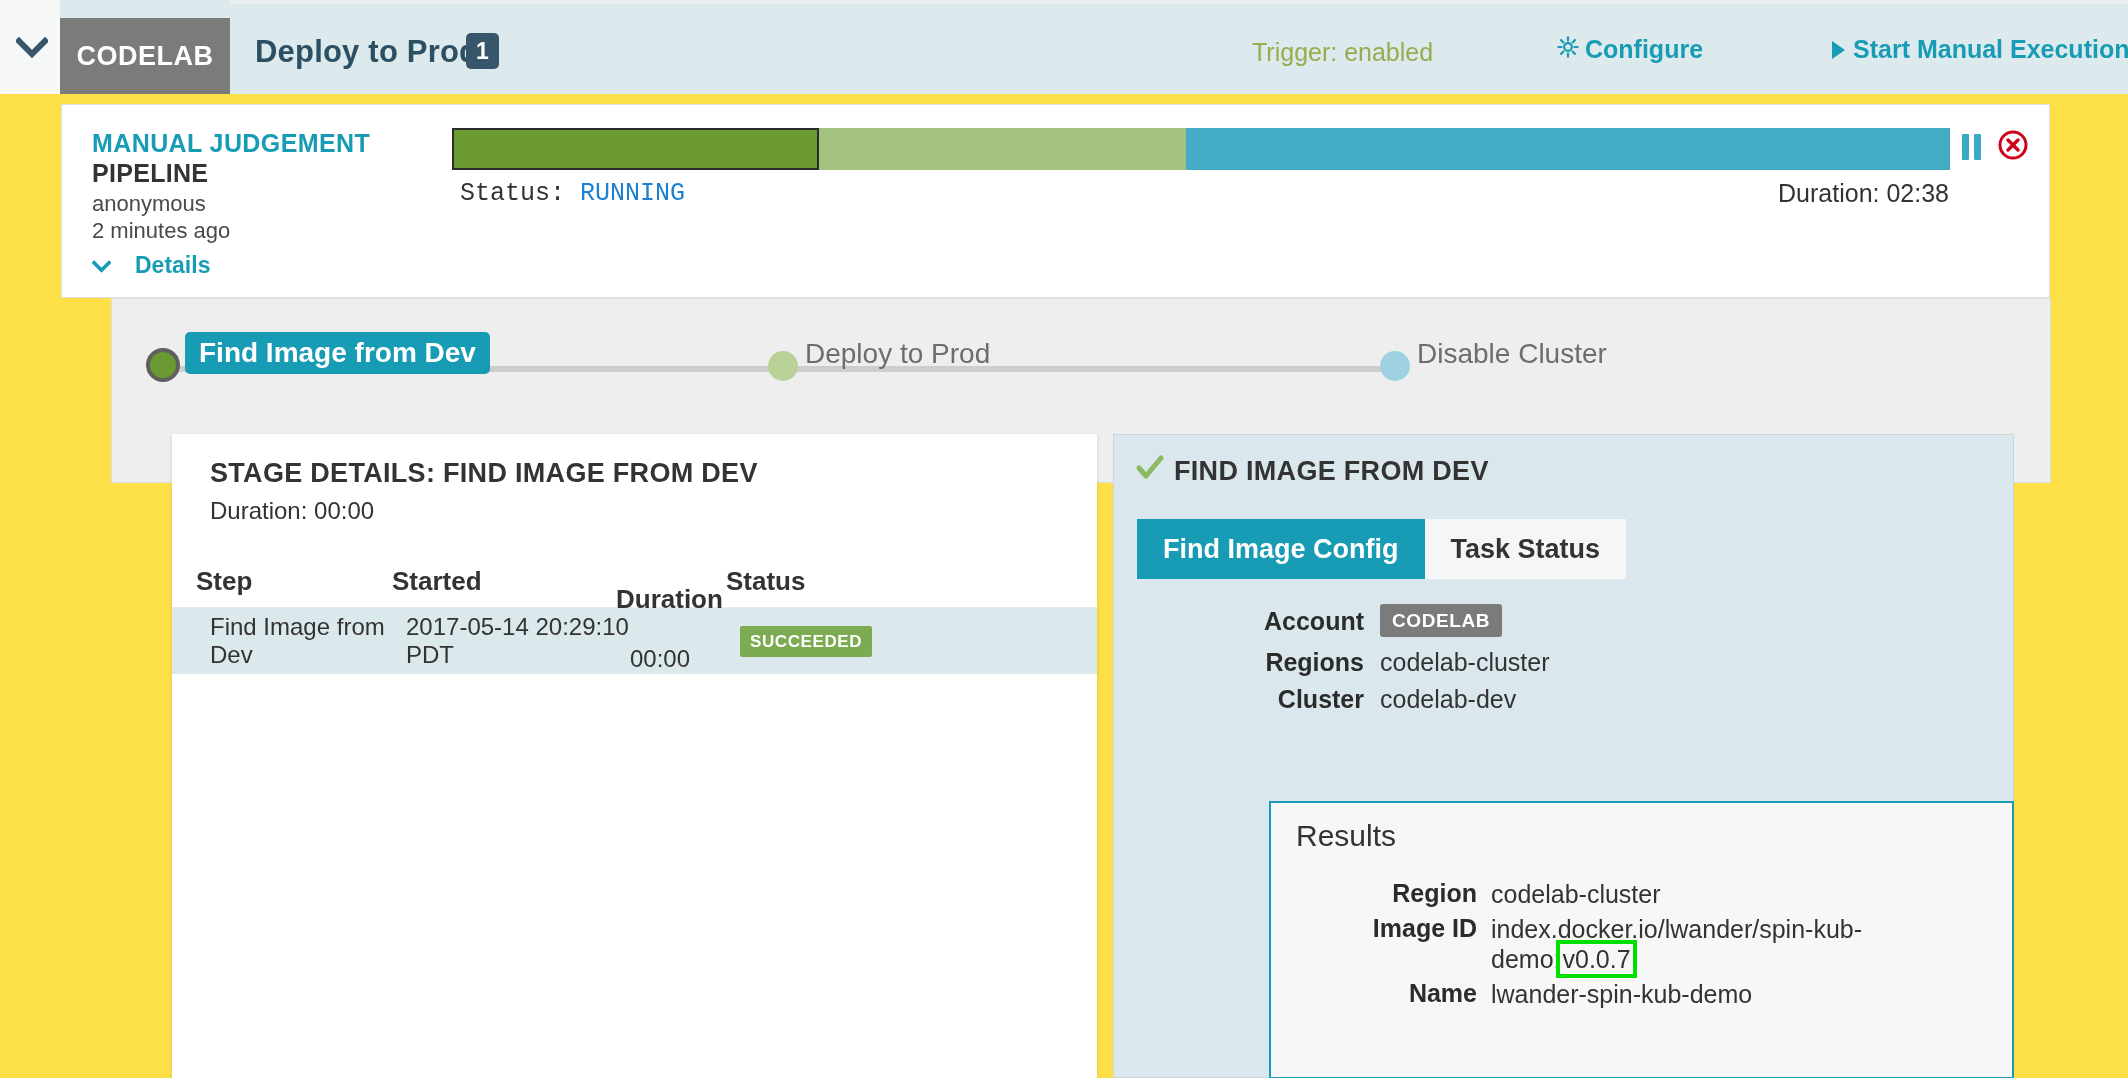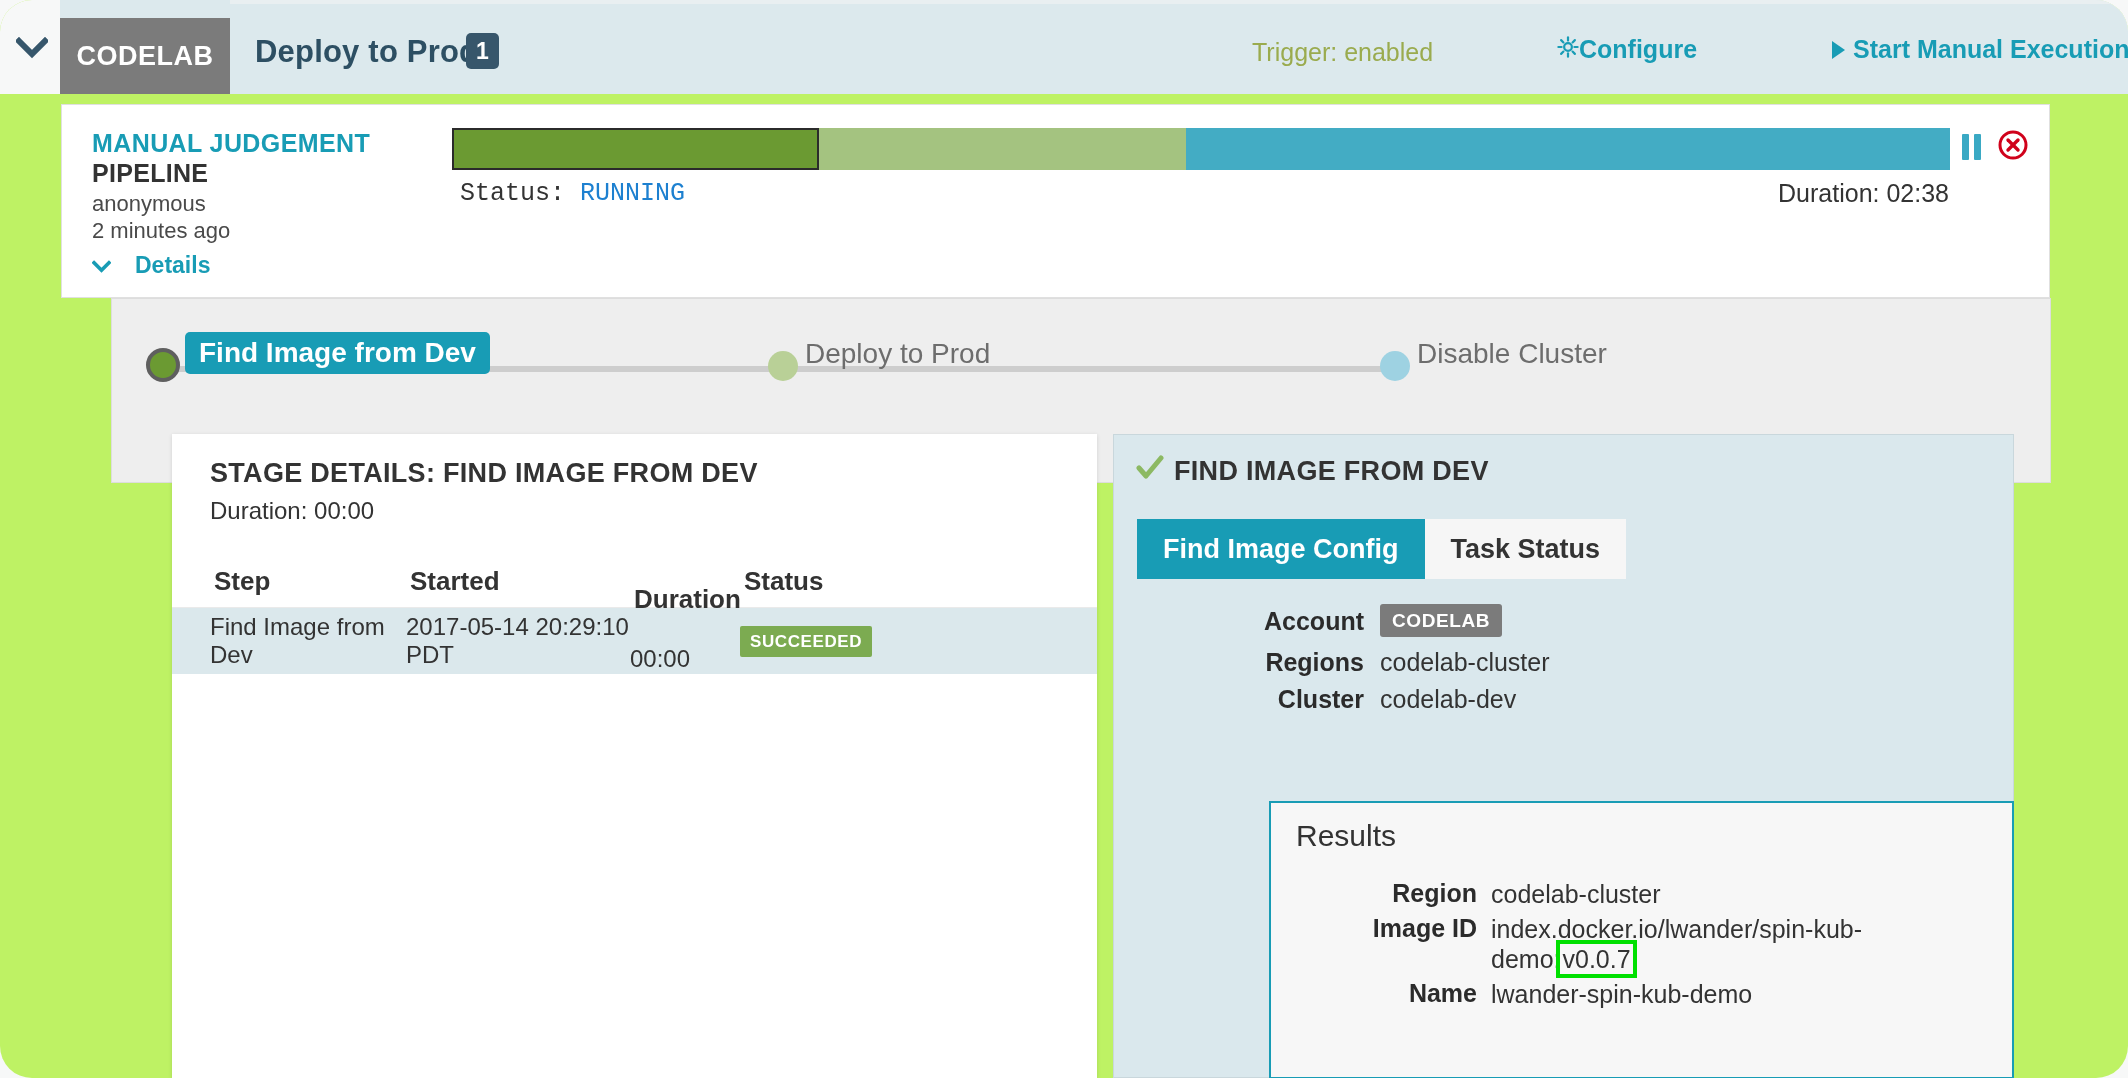--- a/index.html
+++ b/index.html
@@ -6,22 +6,21 @@
     margin: 0;
     padding: 0;
     background: #f7f8f8;
     font-family: "Liberation Sans", sans-serif;
   }
   #root {
     position: relative;
     width: 2128px;
     height: 1078px;
     overflow: hidden;
-    background: #bef264;
-    border-radius: 32px;
+    background: #fde047;
   }
 
   
   .app-header {
     position: absolute;
     left: 0; top: 0;
     width: 2128px; height: 94px;
     background: #f7f8f8;
   }
   .header-strip {
@@ -88,20 +87,21 @@
   .configure-link {
     position: absolute;
     left: 1557px; top: 35px;
     font-size: 25px;
     font-weight: 700;
     color: #189cb5;
     white-space: nowrap;
     cursor: pointer;
     display: flex;
     align-items: center;
+    gap: 6px;
   }
   .start-exec-link {
     position: absolute;
     left: 1832px; top: 35px;
     font-size: 25px;
     font-weight: 700;
     color: #189cb5;
     white-space: nowrap;
     cursor: pointer;
     display: flex;
@@ -293,21 +293,21 @@
   }
   .sd-table {
     position: absolute;
     left: 0; top: 122px;
     width: 925px;
   }
   .sd-head {
     display: flex;
     align-items: center;
     height: 52px;
-    padding-left: 42px;
+    padding-left: 24px;
     box-sizing: border-box;
     border-bottom: 1px solid #eaeaea;
   }
   .sd-head div {
     font-size: 26px;
     font-weight: 700;
     color: #333333;
   }
   .sd-row {
     display: flex;

